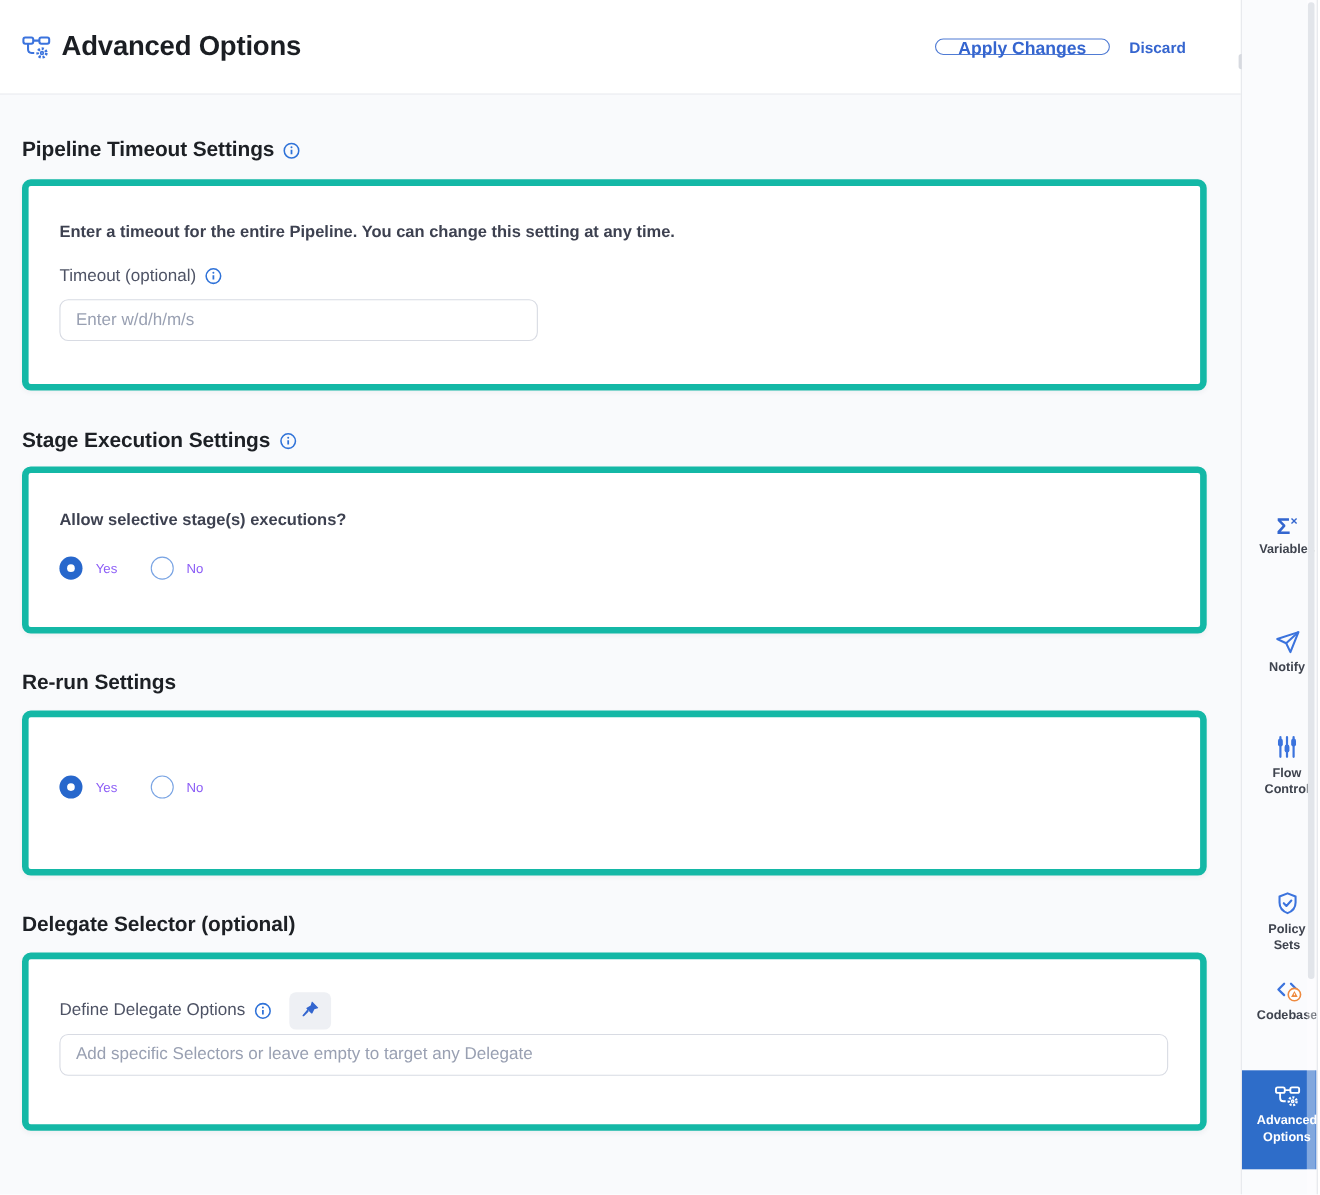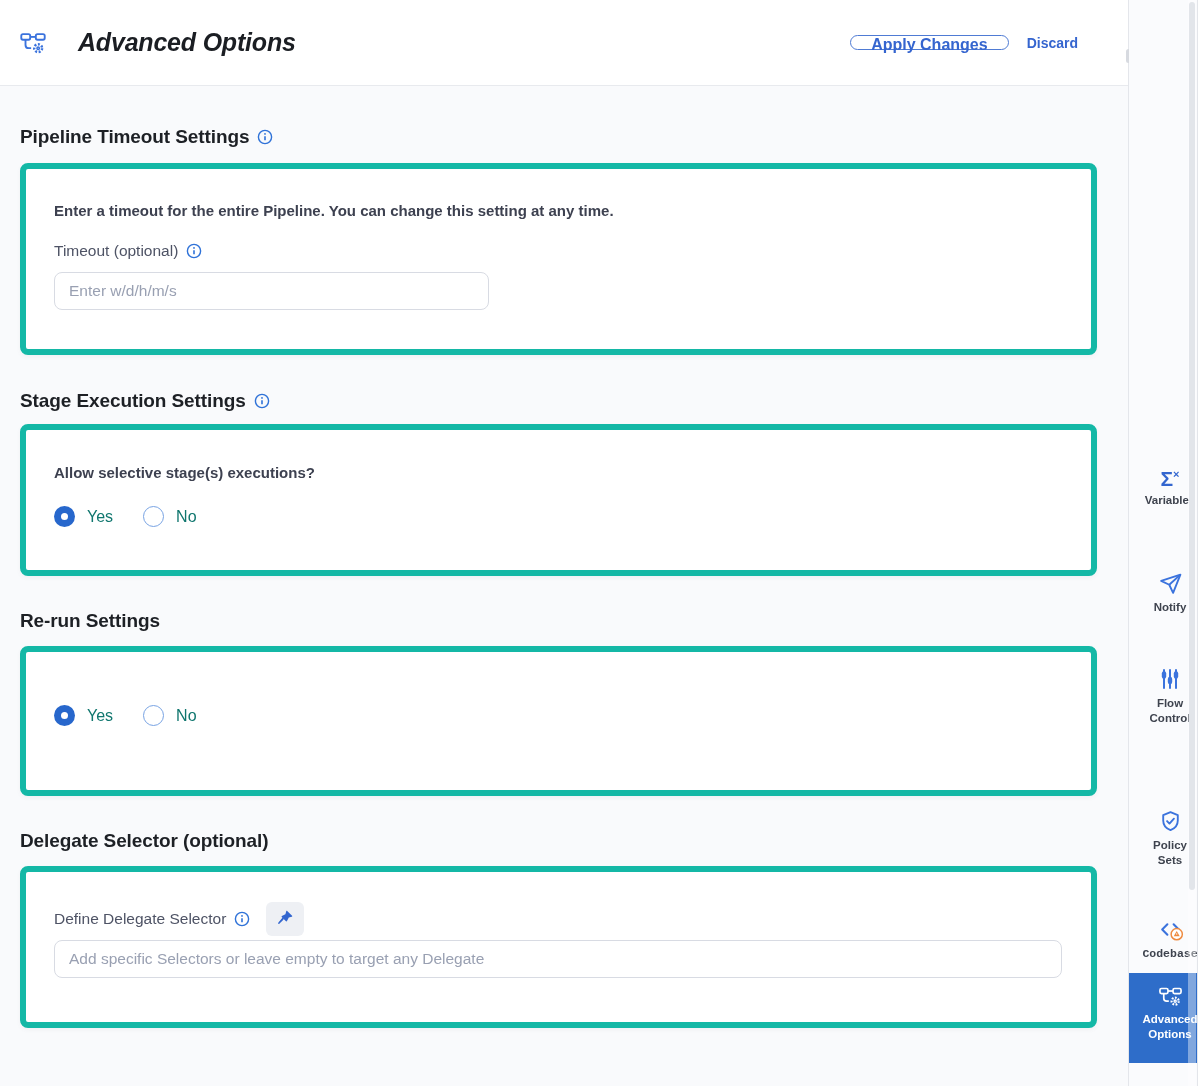--- a/index.html
+++ b/index.html
@@ -4,21 +4,21 @@
 <style>
   * { margin:0; padding:0; box-sizing:border-box; }
   html,body { width:1200px; height:1086px; overflow:hidden; background:#ffffff;
               font-family:"Liberation Sans", sans-serif; }
   .app { position:relative; width:1200px; height:1086px; overflow:hidden; }
 
   
   .main { position:absolute; left:0; top:0; width:1128px; height:1086px; background:#f9fafc; }
   .header { position:relative; height:86px; background:#ffffff; border-bottom:1px solid #e8eaee;
             display:flex; align-items:center; padding:0 50px 0 18px; }
-  .title-wrap { display:flex; align-items:center; gap:30px;font-style:italic; }
+  .title-wrap { display:flex; align-items:center; gap:8px; }
   .pipeline-ico { color:#3b73dd; display:inline-flex; }
   .pipeline-ico.white { color:#ffffff; }
   h1 { font-size:25px; font-weight:700; color:#1b1e23; letter-spacing:-0.2px; }
   .actions { margin-left:auto; display:flex; align-items:center; gap:18px; }
   .btn-apply { background:#fff; border:1px solid #4f7bd4; border-radius:8px; color:#3565cf;
                font-family:inherit; font-size:16px; font-weight:700; height:15px; padding:0 20px;
                cursor:pointer; }
   .link-discard { color:#3565cf; font-size:14px; font-weight:700; cursor:pointer; text-decoration:none; }
 
   .content { padding-left:20px; }
@@ -46,21 +46,21 @@
   .input-delegate { width:1008px; margin-top:4px; }
 
   .radio-row { display:flex; align-items:center; margin-top:24px; }
   .sec3 .radio-row { margin-top:22px; }
   .radio-option { display:flex; align-items:center; gap:12px; cursor:pointer; }
   .radio-option + .radio-option { margin-left:30px; }
   .radio { width:21px; height:21px; border-radius:50%; background:#fff; border:1.5px solid #78a3e3;
            display:flex; align-items:center; justify-content:center; }
   .radio.checked { border:none; background:#2767cc; }
   .radio.checked .dot { width:7px; height:7px; border-radius:50%; background:#fff; }
-  .radio-label { font-size:16px; color:#0f766e; }
+  .radio-label { font-size:12px; color:#8b5cf6; }
 
   .delegate-row { display:flex; align-items:center; gap:16px; }
   .pin-btn { width:38px; height:34px; border:none; border-radius:6px; background:#eef0f4;
              display:flex; align-items:center; justify-content:center; cursor:pointer; }
 
   
   .divider { position:absolute; left:1128px; top:0; width:1px; height:1086px; background:#e4e6eb; }
   .divider-nub { position:absolute; left:1126px; top:49px; width:5px; height:14px; border-radius:3px;
                  background:#d7dae0; }
   .sidebar { position:absolute; left:1129px; top:0; width:68px; height:1086px; background:#fafbfd;
@@ -192,21 +192,21 @@
         </div>
       </section>
 
       <section class="sec4">
         <div class="sec-head">
           <h2>Delegate Selector (optional)</h2>
         </div>
         <div class="card">
           <div class="delegate-row">
             <div class="field-label" style="margin-top:0;">
-              <span>Define Delegate Selector</span>
+              <span>Define Delegate Options</span>
               <span class="info-ico">
                 <svg width="16" height="16" viewBox="0 0 16 16" fill="none" stroke="currentColor">
                   <circle cx="8" cy="8" r="6.6" stroke-width="1.4"></circle>
                   <line x1="8" y1="7.2" x2="8" y2="11.2" stroke-width="1.6"></line>
                   <circle cx="8" cy="4.9" r="0.9" fill="currentColor" stroke="none"></circle>
                 </svg>
               </span>
             </div>
             <button class="pin-btn">
               <span>
@@ -283,21 +283,21 @@
             <polyline points="8.7 11.6 11 14 15.3 9.3"></polyline>
           </svg>
         </div>
         <div class="side-label">
           <span>Policy</span>
             <span>Sets</span>
         </div>
       </div>
     </div>
 
-    <div class="side-item" style="top:916px;font-family:Liberation Mono, monospace;">
+    <div class="side-item" style="top:886px;">
       <div class="side-inner">
         <div class="side-icon">
           <svg width="27" height="25" viewBox="0 0 26 24" fill="none">
             <polyline points="10 7 5 12 10 17" stroke="currentColor" stroke-width="2" stroke-linecap="round" stroke-linejoin="round"></polyline>
             <polyline points="16 7 21 12 16 17" stroke="currentColor" stroke-width="2" stroke-linecap="round" stroke-linejoin="round"></polyline>
             <g>
               <circle cx="19" cy="16.5" r="5.4" fill="#ffffff" stroke="#ee8a3f" stroke-width="1.4"></circle>
               <path d="M19 13.4 L21.9 18.6 H16.1 Z" fill="#ee8a3f"></path>
               <line x1="19" y1="15.6" x2="19" y2="17" stroke="#ffffff" stroke-width="0.9"></line>
             </g>

